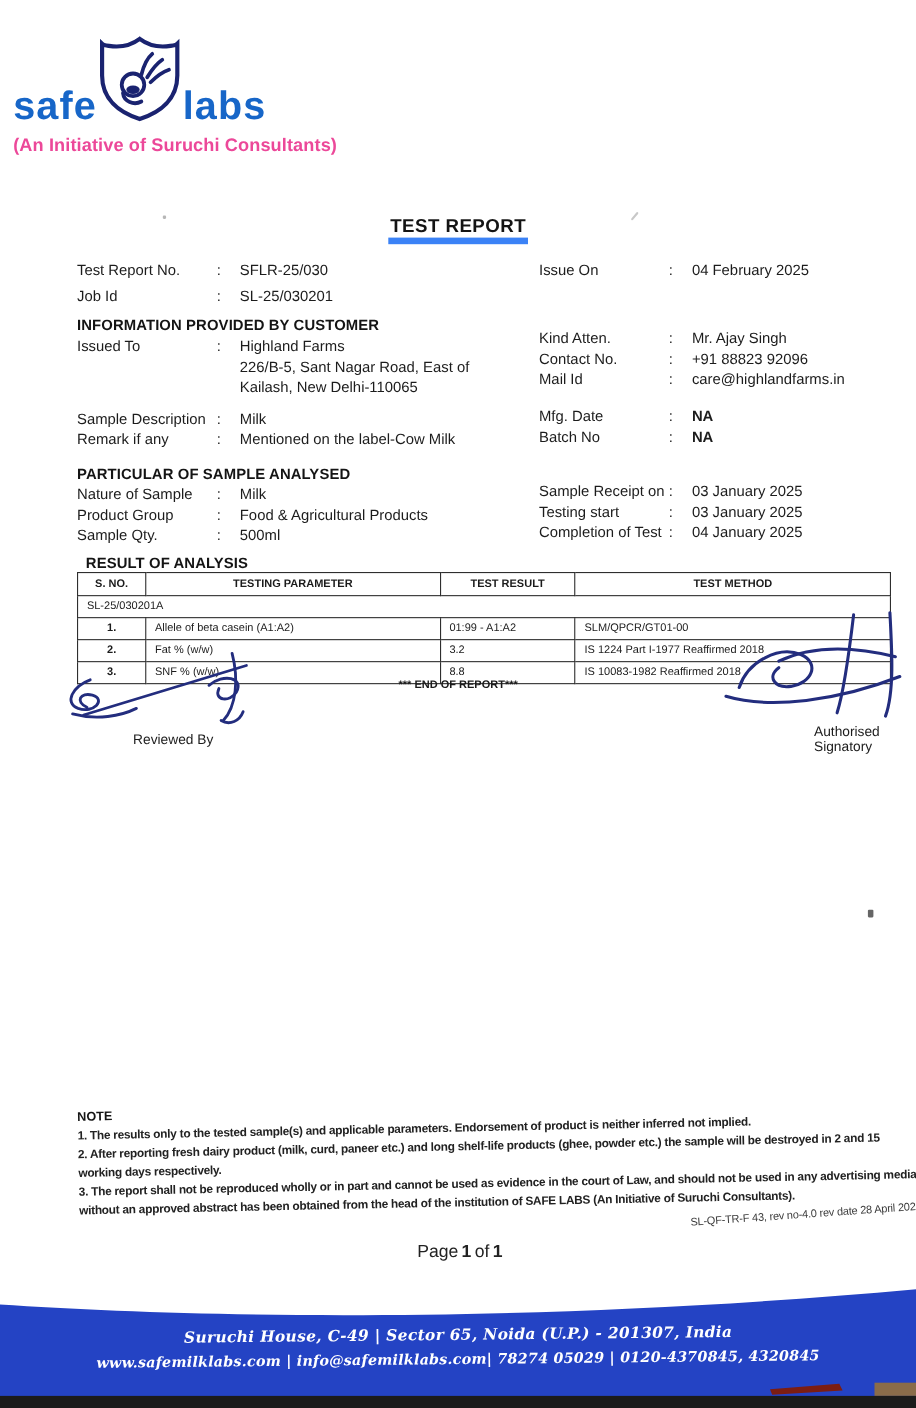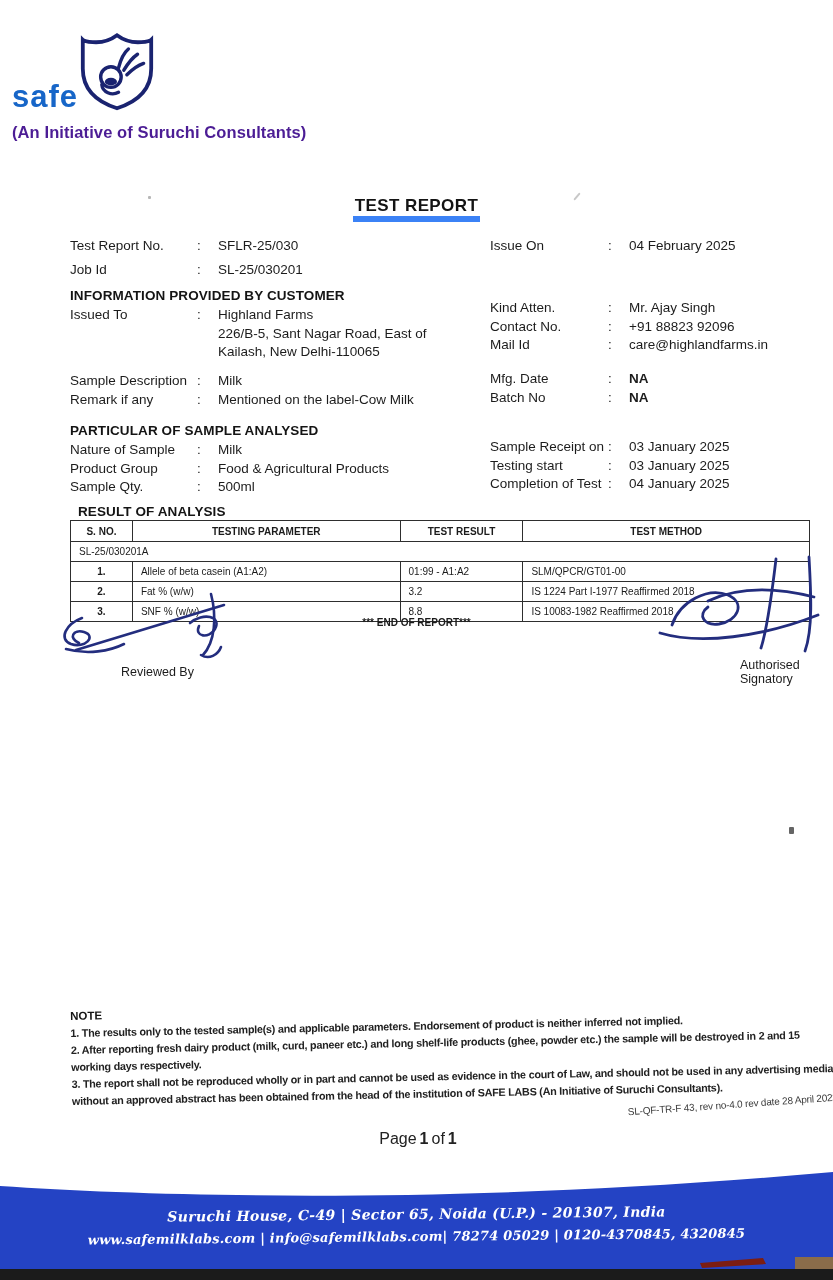--- a/index.html
+++ b/index.html
@@ -4,23 +4,23 @@
 <style>
   html,body{margin:0;padding:0;background:#e8e8e8;}
   .page{
     position:relative; width:833px; height:1280px; margin:0 auto;
     background:#ffffff; overflow:hidden;
     font-family:"Liberation Sans", sans-serif; color:#1e1e1e;
   }
   
   .logo-wrap{position:absolute; left:12px; top:30px;}
   .logo-row{display:flex; align-items:center; height:86px;}
-  .logo-word{font-size:31px; font-weight:700; color:#1766C8; letter-spacing:1px; line-height:1;margin-top:46px;}
+  .logo-word{font-size:36px; font-weight:700; color:#1766C8; letter-spacing:1px; line-height:1;margin-top:46px;}
   .logo-shield{width:76px; height:84px; margin:0 1px; position:relative; top:-2px;}
-  .logo-tagline{margin-top:7px; font-size:16.5px; font-weight:700; color:#4c1d95; letter-spacing:0.1px;}
+  .logo-tagline{margin-top:7px; font-size:16.5px; font-weight:700; color:#ec4899; letter-spacing:0.1px;}
   
   .doc-title{position:absolute; top:196px; left:0; width:100%; text-align:center;}
   .doc-title span{font-size:17px; font-weight:700; letter-spacing:0.4px; color:#141414;
     border-bottom:6px solid #3b82f6; padding:0 2px 1px;}
   
   .kv{display:flex; font-size:13.5px; line-height:18.5px; color:#1c1c1c;}
   .kv .lbl{width:127px; flex:none;}
   .kv .col{width:21px; flex:none;}
   .kv-right .lbl{width:118px;}
   .sec-head{font-size:13.5px; font-weight:700; color:#141414; letter-spacing:0.1px;}
@@ -64,20 +64,21 @@
       <span class="logo-word">safe</span>
       <svg class="logo-shield" viewBox="0 0 100 110">
         <path d="M50,8 C42,14 30,18 18,17 C10,16.5 6,15 5,14 L5,52 C5,80 25,96 50,104 C75,96 95,80 95,52 L95,14 C94,15 90,16.5 82,17 C70,18 58,14 50,8 Z" fill="#ffffff" stroke="#1A2370" stroke-width="5"></path>
         <circle cx="42" cy="63" r="13.5" fill="none" stroke="#1A2370" stroke-width="4.5"></circle>
         <ellipse cx="42" cy="69" rx="8" ry="5" fill="#1A2370"></ellipse>
         <path d="M52,51 C55,39 59,31 65,26" fill="none" stroke="#1A2370" stroke-width="4.5" stroke-linecap="round"></path>
         <path d="M59,54 C65,44 71,37 77,33" fill="none" stroke="#1A2370" stroke-width="4.5" stroke-linecap="round"></path>
         <path d="M63,60 C71,52 79,47 85,45" fill="none" stroke="#1A2370" stroke-width="4.5" stroke-linecap="round"></path>
         <path d="M30,73 C31,83 43,88 52,83" fill="none" stroke="#1A2370" stroke-width="4.5" stroke-linecap="round"></path>
       </svg>
+      <span class="logo-word">labs</span>
     </div>
     <div class="logo-tagline">(An Initiative of Suruchi Consultants)</div>
   </div>
 
   <div class="speck" style="left:148px; top:196px; width:3px; height:3px; opacity:.4;"></div>
   <div class="speck" style="left:576px; top:192px; width:2px; height:9px; transform:rotate(40deg); opacity:.3;"></div>
   <div class="speck" style="left:789px; top:827px; width:5px; height:7px;"></div>
 
   <div class="doc-title">
     <span>TEST REPORT</span>

